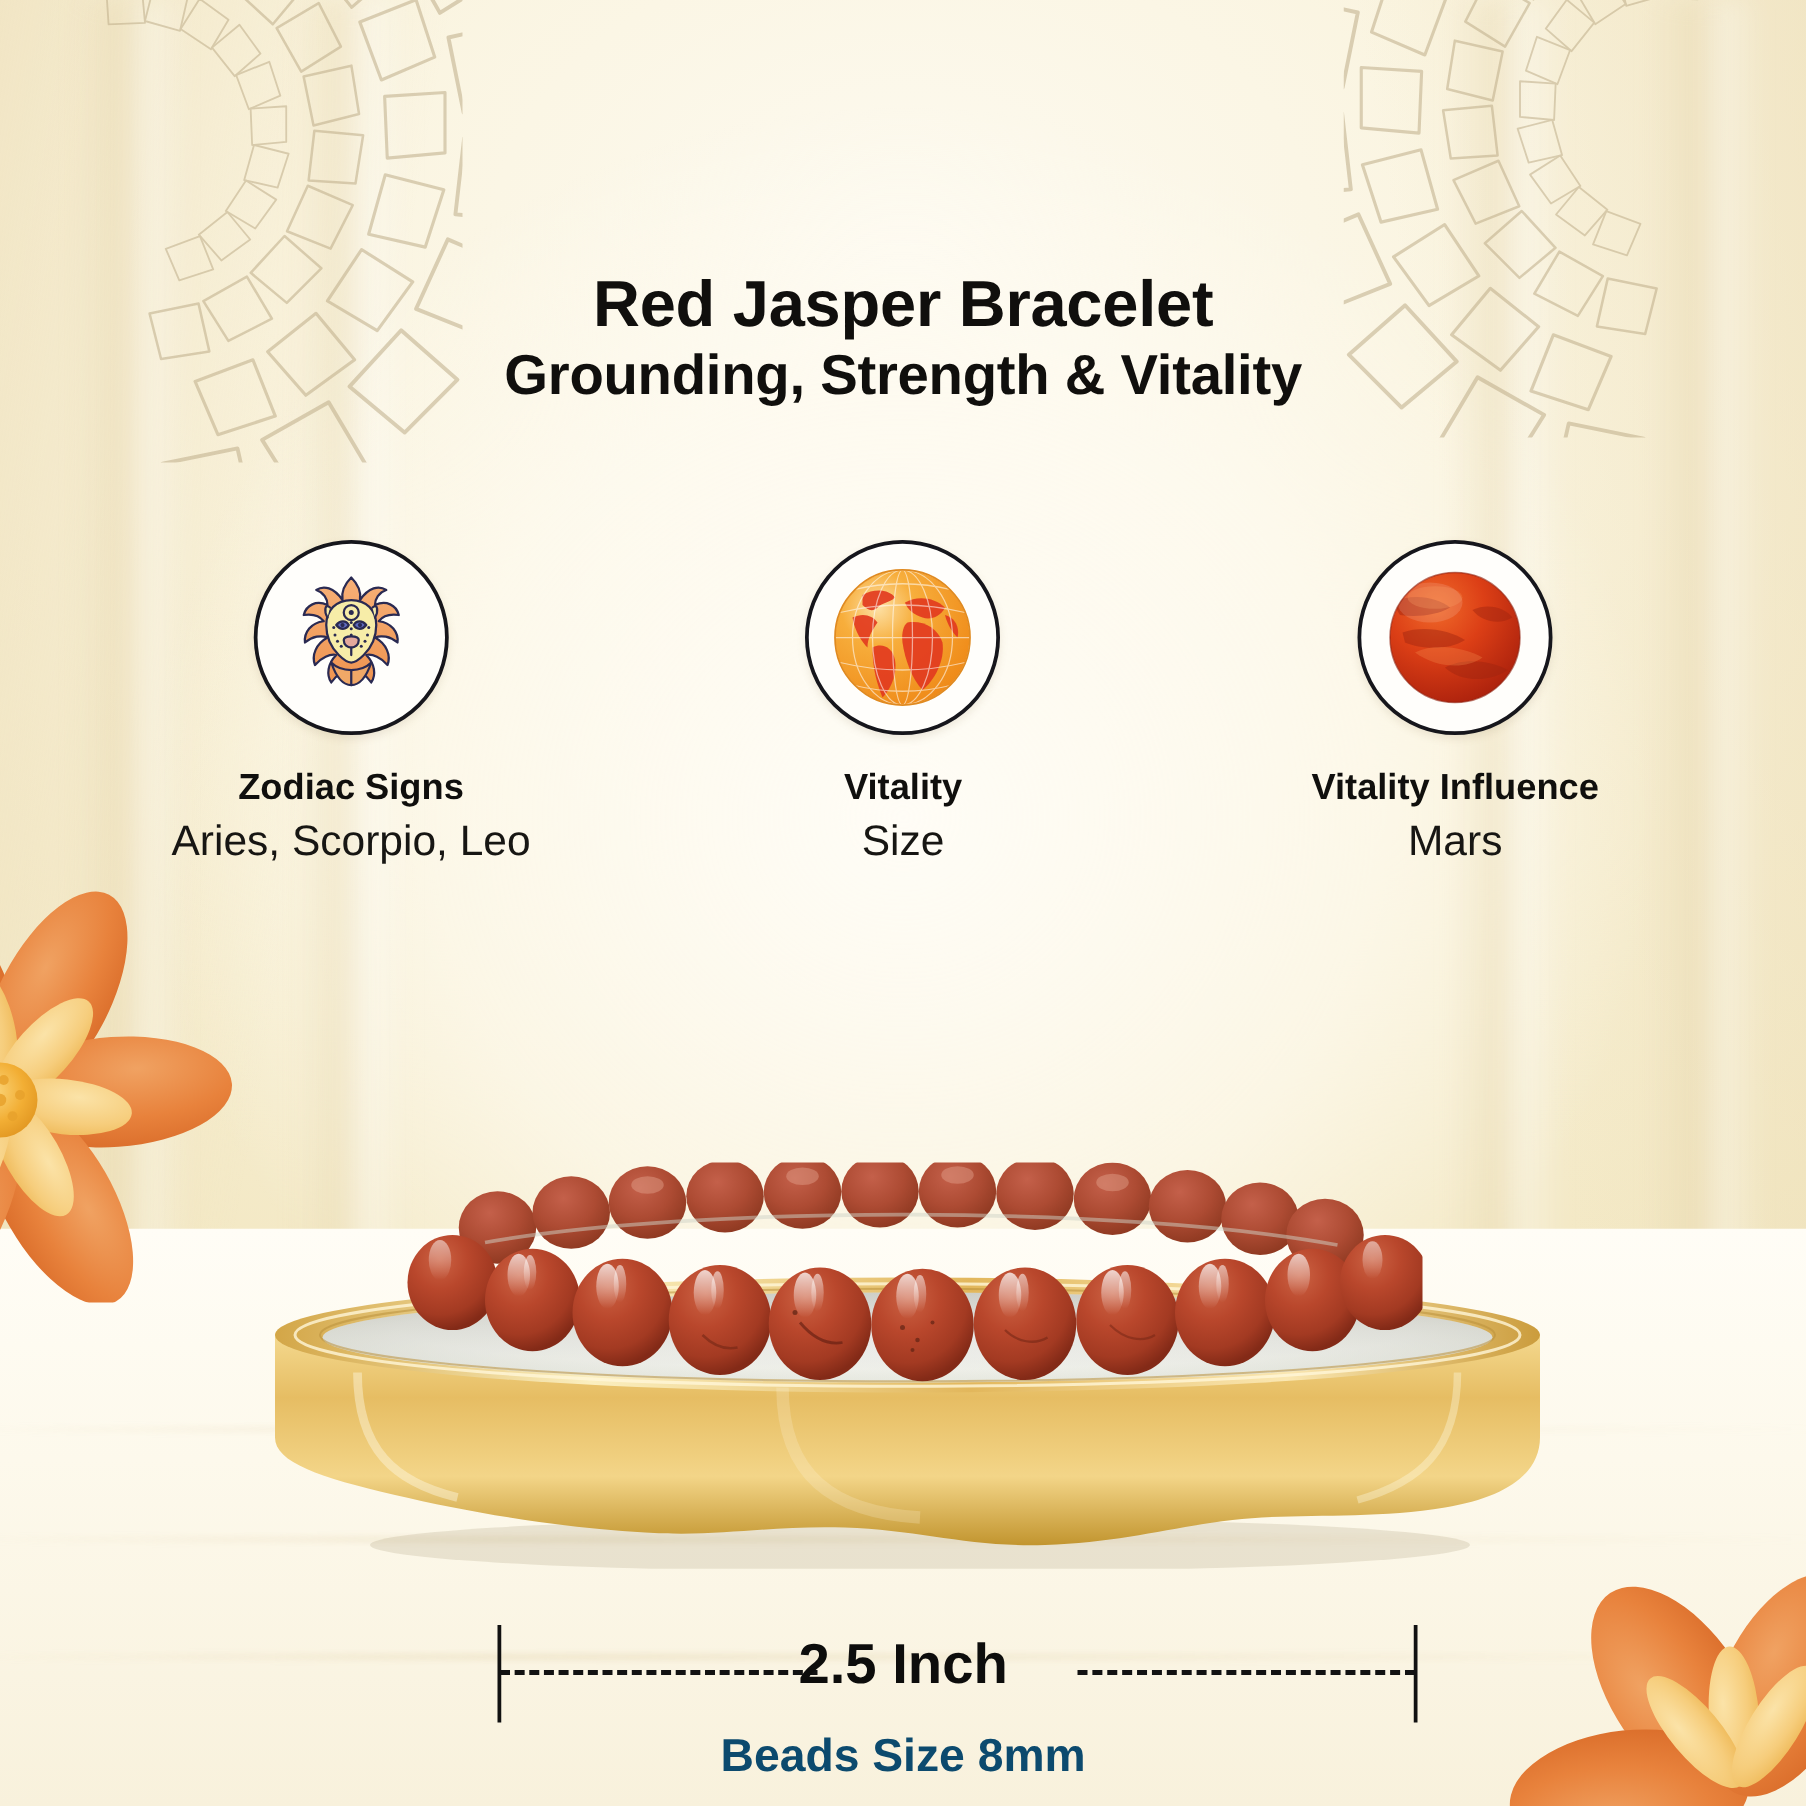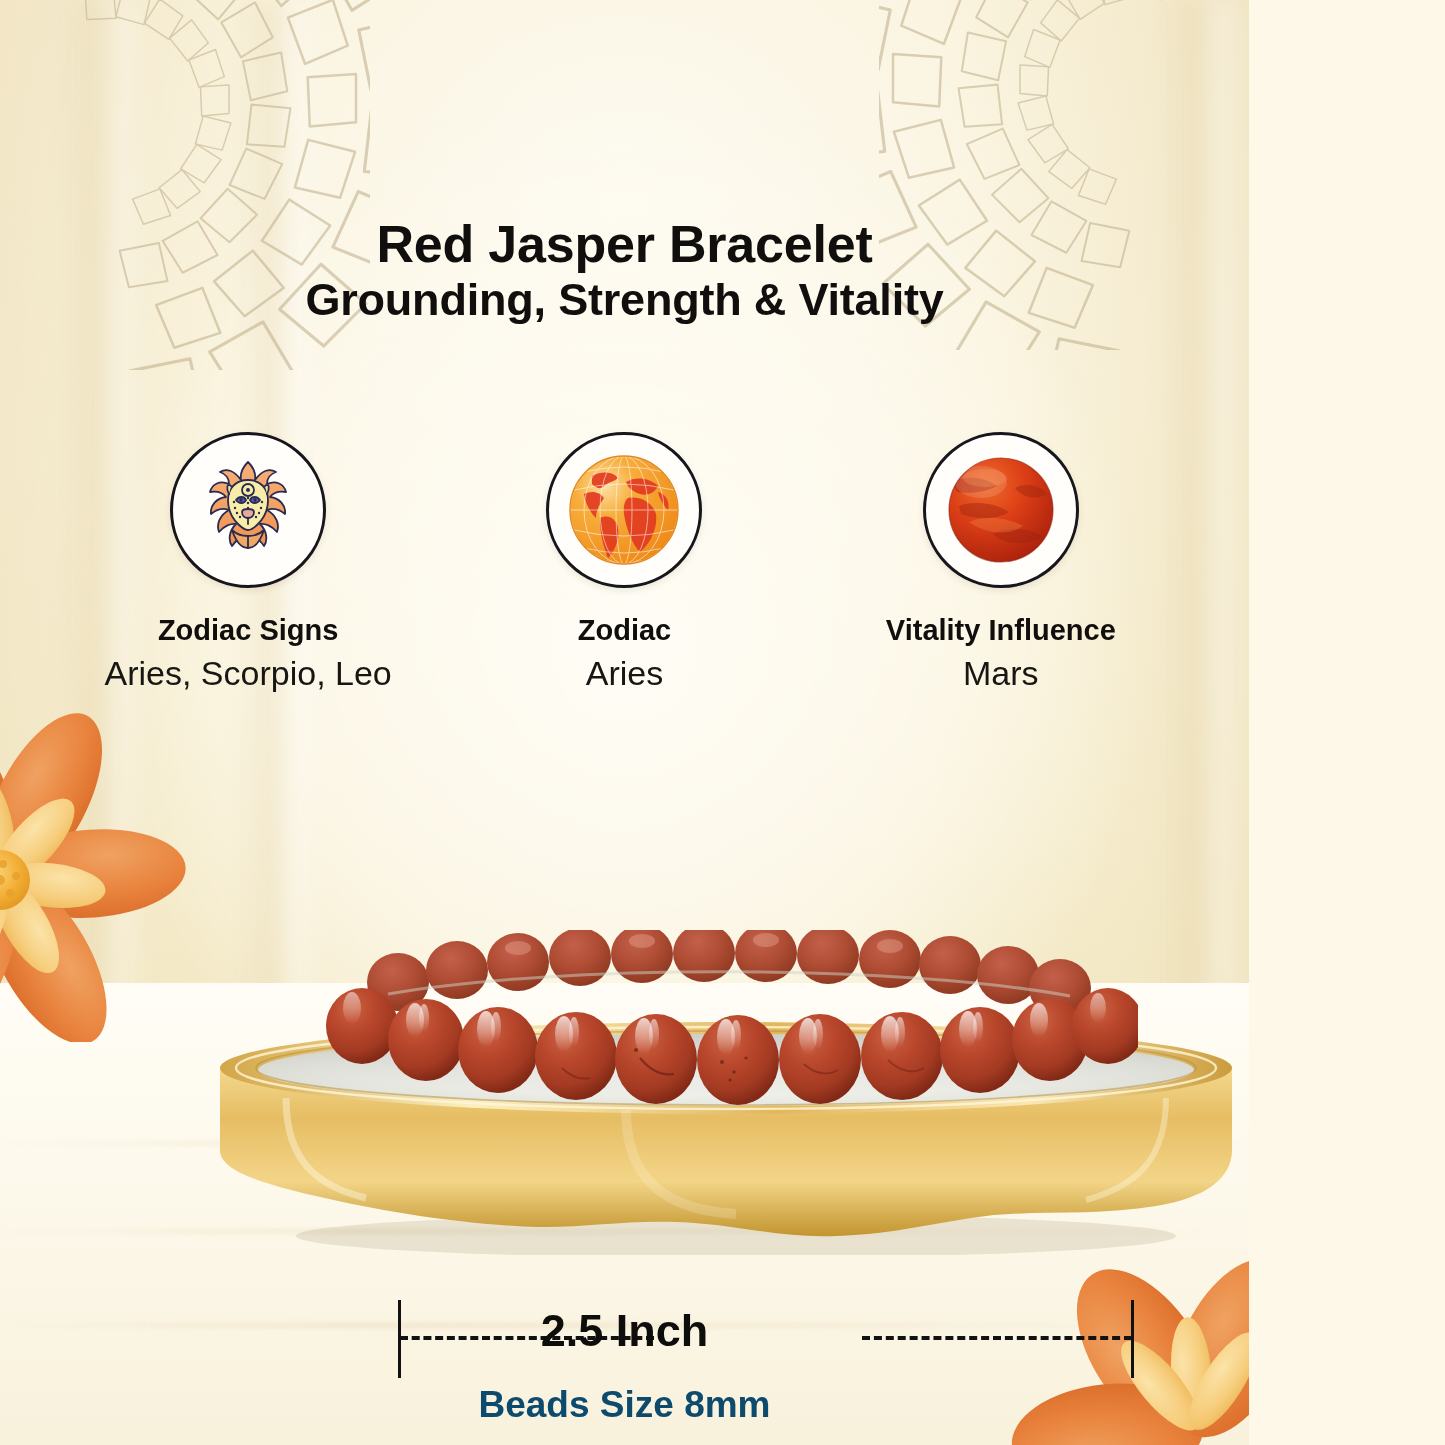--- a/index.html
+++ b/index.html
@@ -2,21 +2,21 @@
 <html><head>
 <meta charset="utf-8">
 <title>Red Jasper Bracelet</title>
 <style>
   html,body{margin:0;padding:0;}
   body{
     width:1445px;height:1445px;overflow:hidden;
     font-family:"Liberation Sans","DejaVu Sans",sans-serif;
     background:#fdf8e8;
   }
-  #stage{position:relative;width:1249px;height:1445px;overflow:hidden;}
+  #stage{position:relative;width:1445px;height:1445px;overflow:hidden;}
 
   
   .bg-base{
     position:absolute;inset:0;
     background:
       radial-gradient(120% 90% at 50% 14%, #fdfaf0 0%, #f9f2da 38%, #f3e8c4 70%, #eee0b4 100%);
   }
   .bg-drape{
     position:absolute;left:0;top:0;width:100%;height:78%;
     background:
@@ -573,22 +573,22 @@
               <line x1="8" y1="62" x2="116" y2="62"></line>
               <path d="M12,42 Q62,30 112,42"></path>
               <path d="M12,82 Q62,94 112,82"></path>
               <path d="M22,24 Q62,14 102,24"></path>
               <path d="M22,100 Q62,110 102,100"></path>
             </g>
           </g>
           <circle cx="62" cy="62" r="54" fill="none" stroke="#e08a20" stroke-width="1.4"></circle>
         </svg>
       </div>
-      <div class="f-label">Zodiac</div>
-      <div class="f-value">Aries</div>
+      <div class="f-label">Vitality</div>
+      <div class="f-value">Size</div>
     </div>
 
     <div class="feature">
       <div class="badge">
         <svg width="124" height="124" viewBox="0 0 124 124">
           <defs>
             <radialGradient id="marsG" cx="36%" cy="26%" r="82%">
               <stop offset="0%" stop-color="#f06a2a"></stop>
               <stop offset="45%" stop-color="#dc3f16"></stop>
               <stop offset="100%" stop-color="#a81f0c"></stop>

